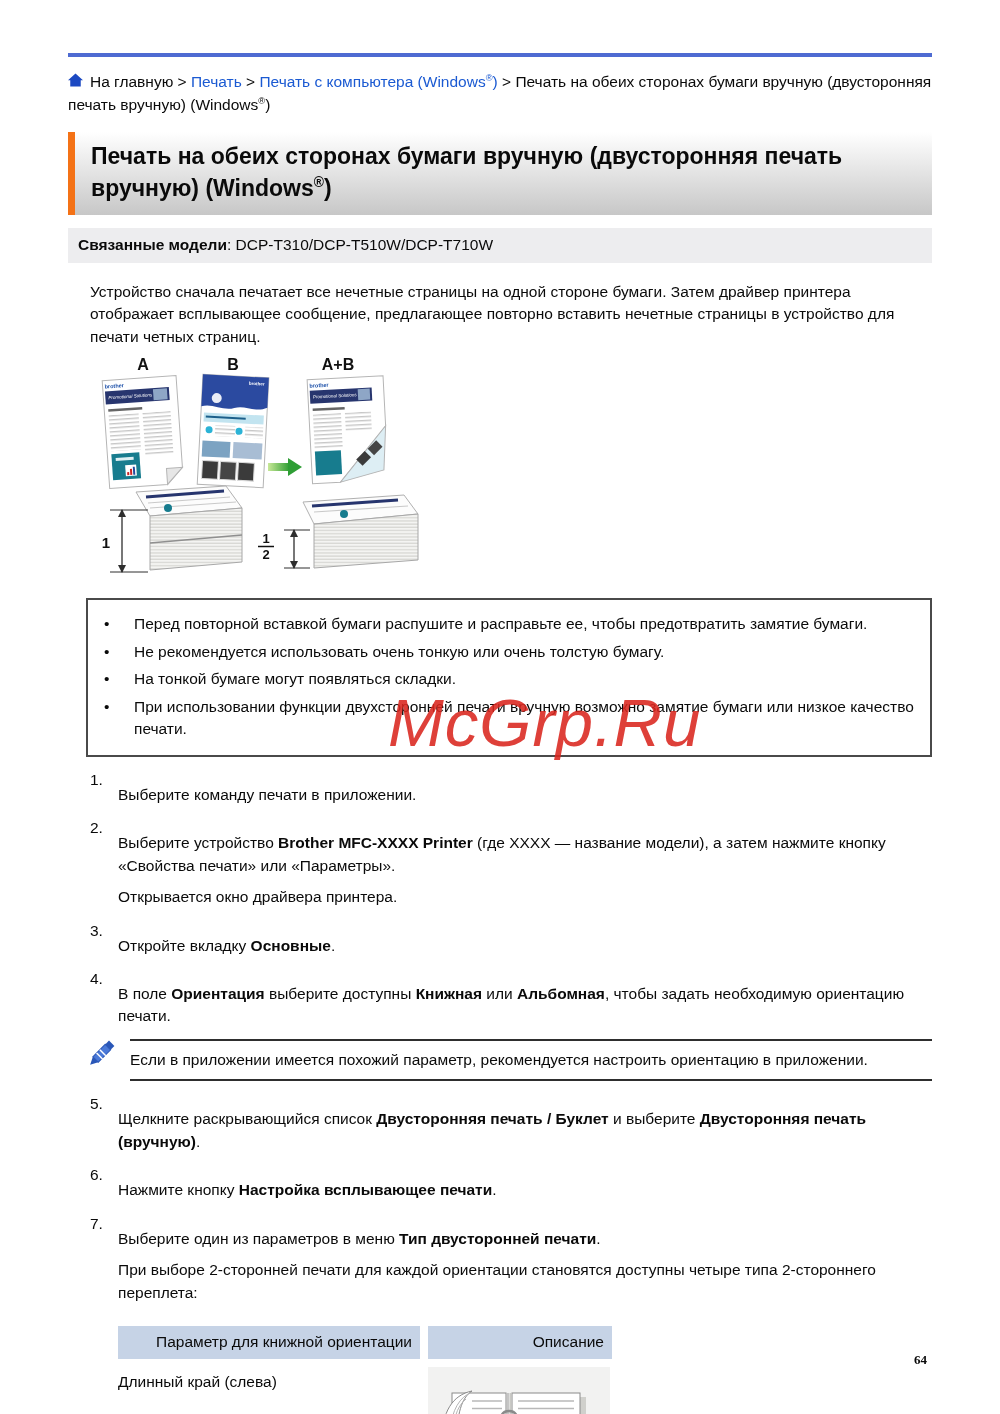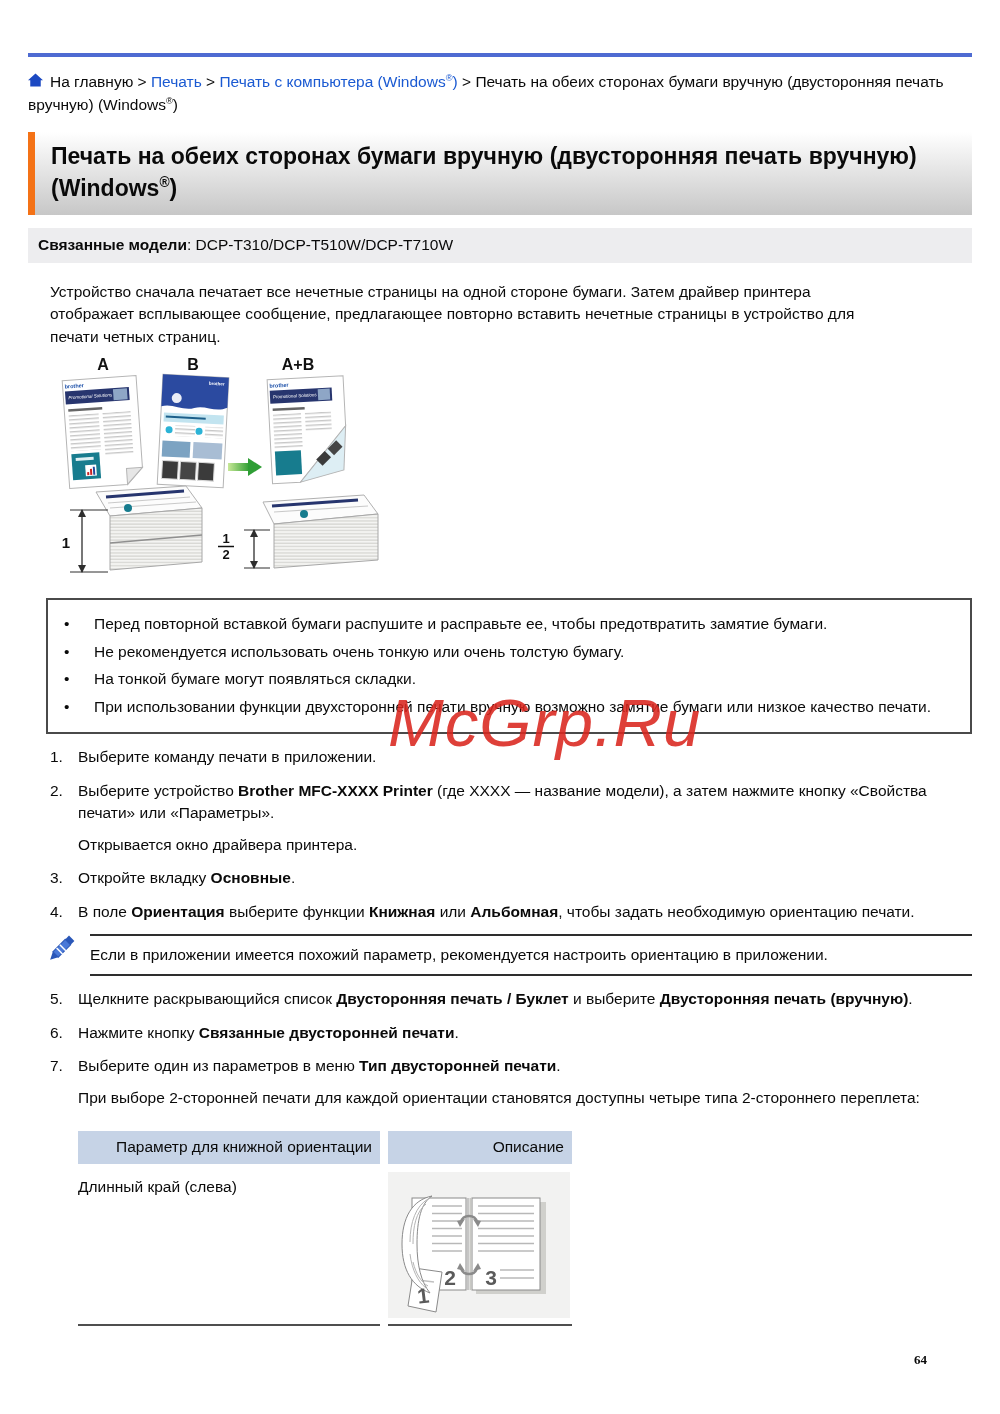--- a/index.html
+++ b/index.html
@@ -1,17 +1,17 @@
 <!DOCTYPE html>
 <html><head>
 <meta charset="utf-8">
 <style>
   html,body{margin:0;padding:0;background:#ffffff;}
   .page{position:relative;width:1000px;height:1414px;overflow:hidden;box-sizing:border-box;
-        padding:0 28px;background:#fff;color:#0a0a0a;
+        padding:0 68px;background:#fff;color:#0a0a0a;
         font-family:"Liberation Sans","DejaVu Sans",sans-serif;font-size:15.5px;line-height:1.45;}
   sup{font-size:60%;line-height:0;}
   b{font-weight:bold;}
 
   .top-rule{margin-top:53px;height:4px;background:#4e6bd2;}
 
   .breadcrumb{margin-top:14px;}
   .home{display:inline-block;vertical-align:-1px;margin-right:7px;}
   .crumb-link{color:#1b5ad2;}
   .crumb-sep{color:#0a0a0a;}
@@ -33,21 +33,21 @@
   .b-dot{width:30px;flex:none;padding-left:4px;}
   .b-text{flex:1;}
 
   .watermark{position:absolute;left:388px;top:674px;font-size:67px;font-style:italic;
              color:rgba(217,37,30,0.88);letter-spacing:1px;font-family:Liberation Sans, sans-serif;
              pointer-events:none;}
 
   .steps{margin:12px 0 0 22px;}
   .step{display:flex;margin-bottom:11px;}
   .step-num{width:28px;flex:none;}
-  .step-body{flex:1;}
+  .step-body{flex:1;margin-top:15px;}
   .step-sub{margin-top:9px;}
 
   .app-note{display:flex;align-items:flex-start;margin:4px 0 12px 20px;}
   .pencil{width:42px;flex:none;}
   .app-note-text{flex:1;border-top:2px solid #2e2e2e;border-bottom:2px solid #2e2e2e;padding:8px 0;}
 
   .dtable{margin:22px 0 0 50px;display:flex;gap:8px;}
   .dt-col{display:flex;flex-direction:column;border-bottom:2px solid #4f4f4f;}
   .dt-col1{width:302px;}
   .dt-col2{width:184px;}
@@ -238,21 +238,21 @@
       </div>
       <div class="step">
         <span class="step-num">3.</span>
         <div class="step-body">
           <div><span>Откройте вкладку </span><b>Основные</b><span>.</span></div>
         </div>
       </div>
       <div class="step">
         <span class="step-num">4.</span>
         <div class="step-body">
-          <div><span>В поле </span><b>Ориентация</b><span> выберите функции </span><b>Книжная</b><span> или </span><b>Альбомная</b><span>, чтобы задать необходимую ориентацию печати.</span></div>
+          <div><span>В поле </span><b>Ориентация</b><span> выберите доступны </span><b>Книжная</b><span> или </span><b>Альбомная</b><span>, чтобы задать необходимую ориентацию печати.</span></div>
         </div>
       </div>
     </div>
 
   <div class="app-note">
     <span class="pencil">
       <svg width="28" height="28" viewBox="0 0 26 26">
         <polygon points="2,24 4.5,16.5 9.5,21.5" fill="#2a57b8"></polygon>
         <polygon points="4.5,16.5 16,5 21,10 9.5,21.5" fill="#4a79d8" stroke="#2a57b8" stroke-width="1"></polygon>
         <line x1="8" y1="13" x2="13.5" y2="18.5" stroke="#fff" stroke-width="1.4"></line>
@@ -266,21 +266,21 @@
   <div class="steps" id="steps-b">
       <div class="step">
         <span class="step-num">5.</span>
         <div class="step-body">
           <div><span>Щелкните раскрывающийся список </span><b>Двусторонняя печать / Буклет</b><span> и выберите </span><b>Двусторонняя печать (вручную)</b><span>.</span></div>
         </div>
       </div>
       <div class="step">
         <span class="step-num">6.</span>
         <div class="step-body">
-          <div><span>Нажмите кнопку </span><b>Связанные двусторонней печати</b><span>.</span></div>
+          <div><span>Нажмите кнопку </span><b>Настройка всплывающее печати</b><span>.</span></div>
         </div>
       </div>
       <div class="step">
         <span class="step-num">7.</span>
         <div class="step-body">
           <div><span>Выберите один из параметров в меню </span><b>Тип двусторонней печати</b><span>.</span></div>
           <div class="step-sub"><span>При выборе 2-сторонней печати для каждой ориентации становятся доступны четыре типа 2-стороннего переплета:</span></div>
         </div>
       </div>
     </div>

